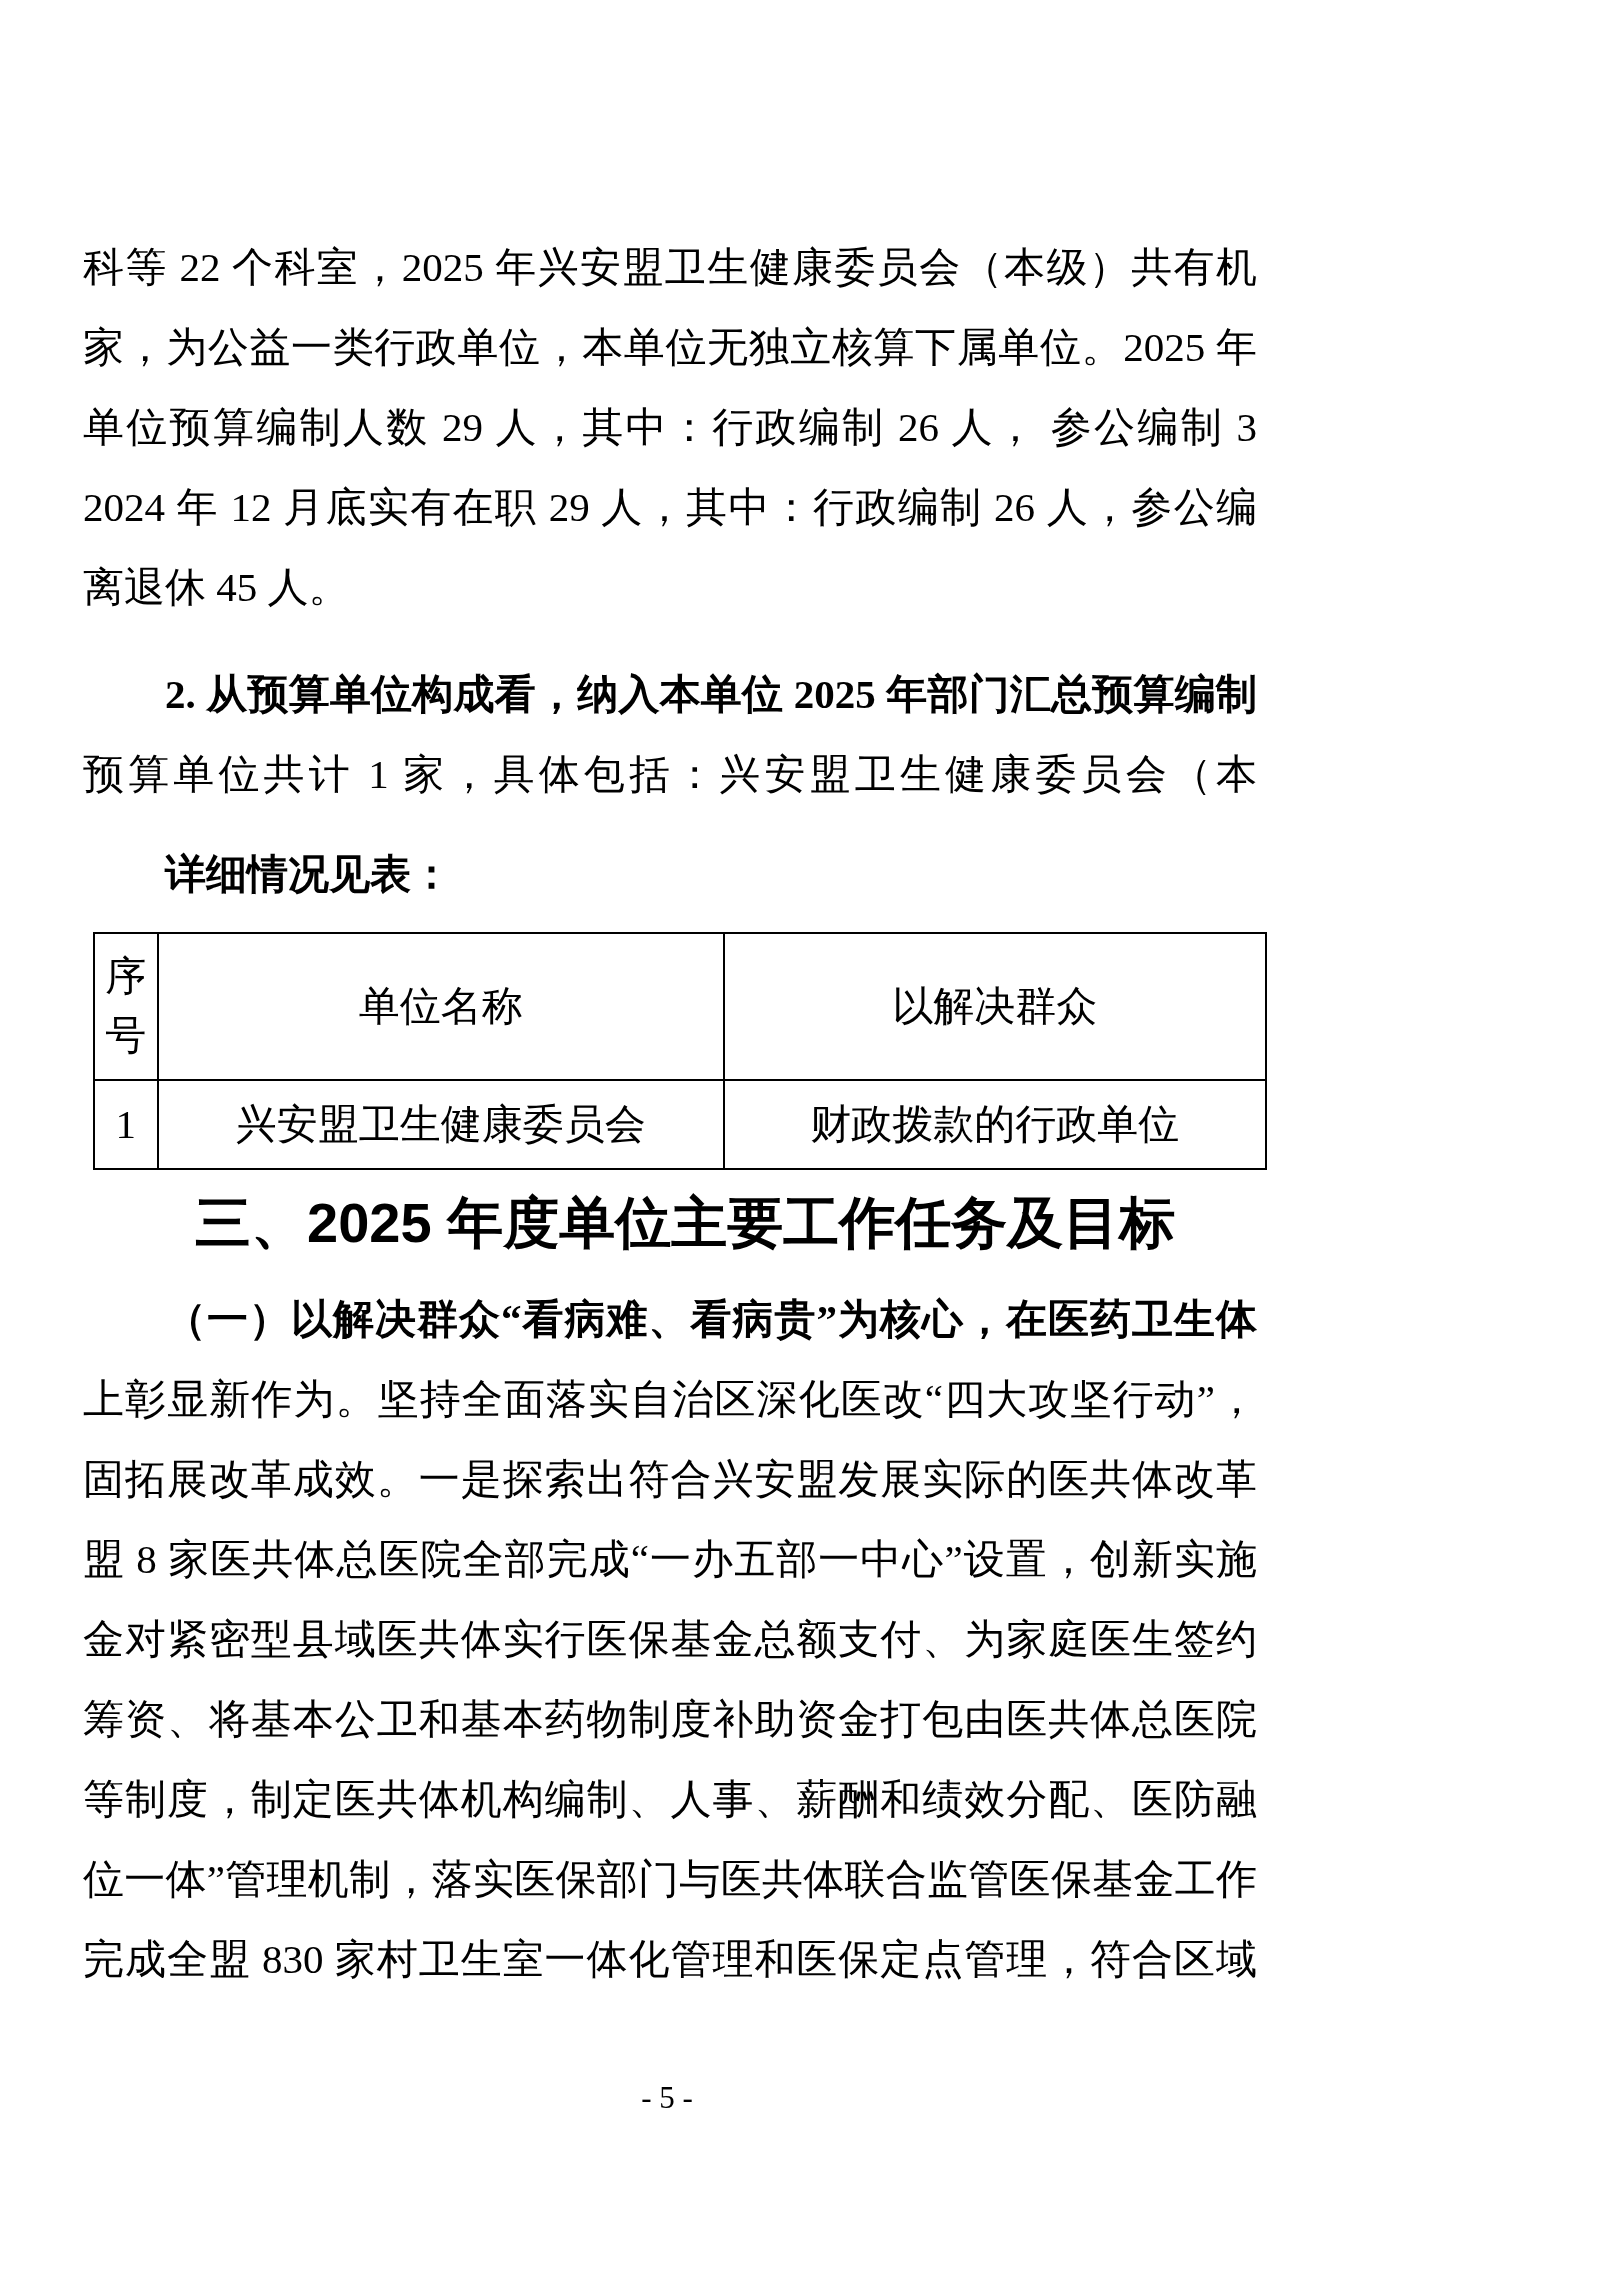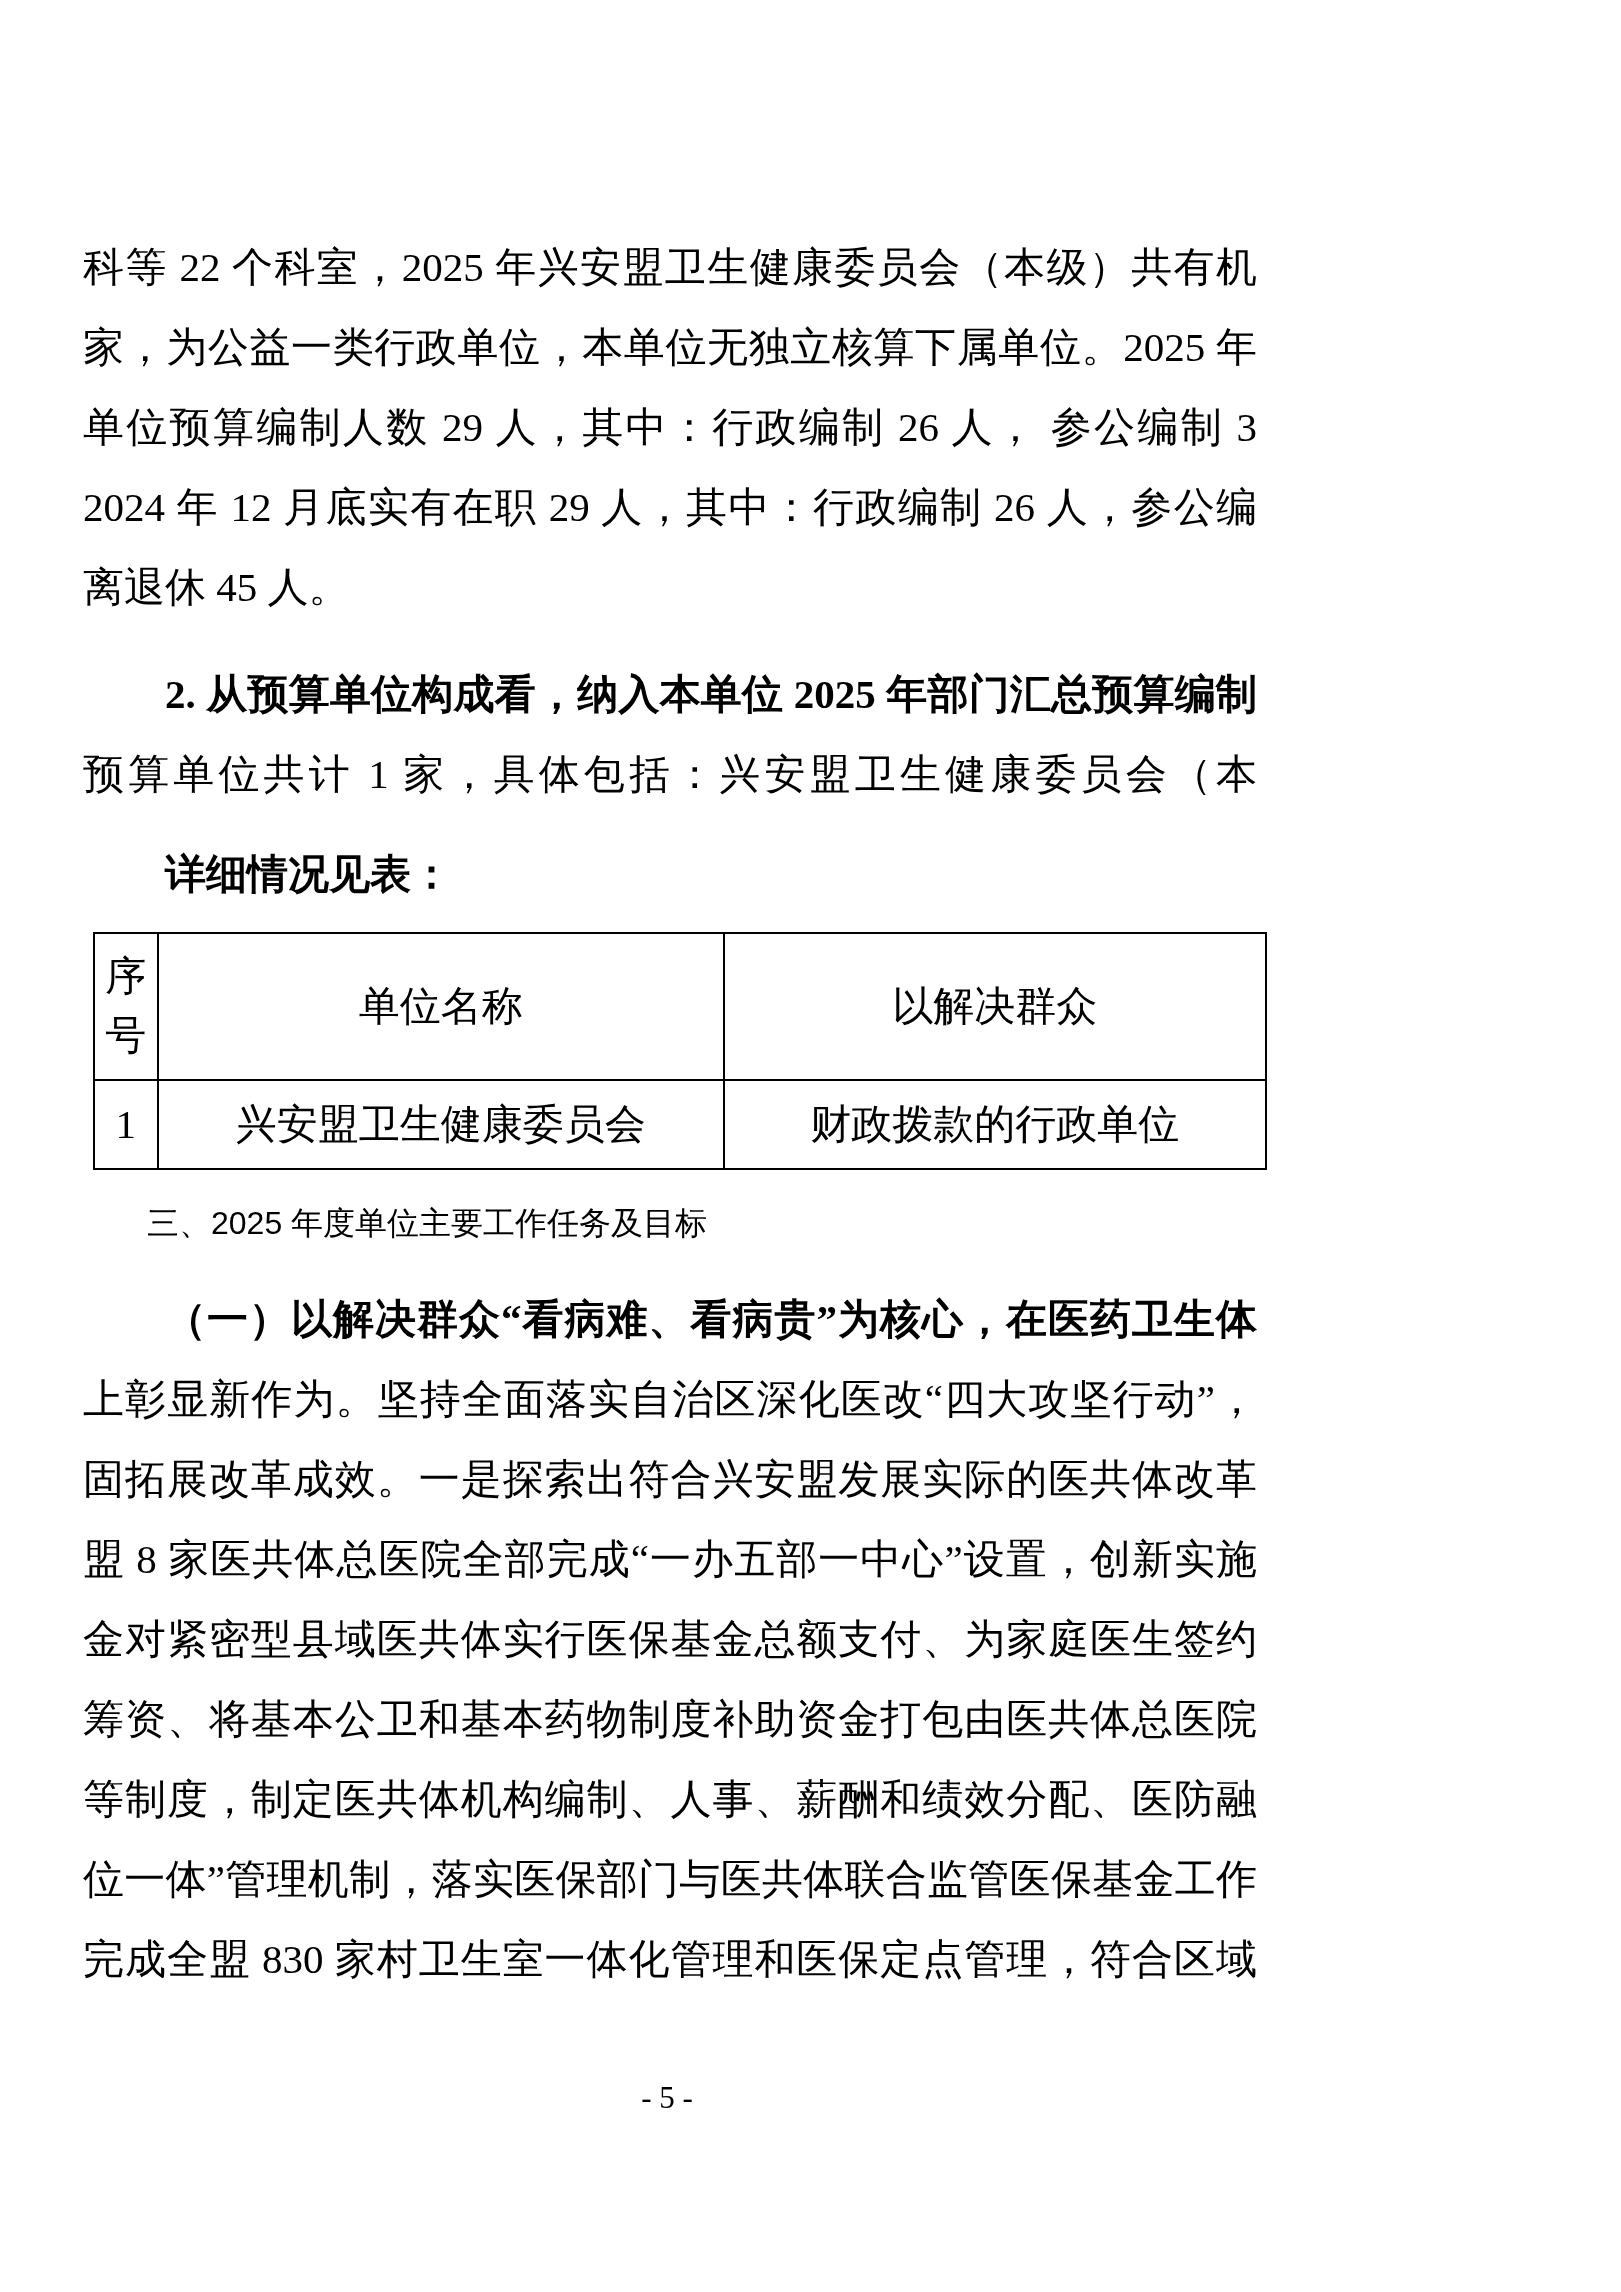--- a/index.html
+++ b/index.html
@@ -20,24 +20,24 @@
     text-align:justify;
     text-align-last:justify;
     overflow:hidden;
   }
   .line.no-just { text-align-last:left; }
   .indent { text-indent:2em;font-weight:bold; }
   .mt-b { margin-top:27.4px; }
   .mt-i { margin-top:19.6px; }
   .heading {
     margin-top:13.7px;
-    font-size:32px;
+    font-size:56px;
     line-height:80px;
     height:80px;
-    font-weight:normal;
+    font-weight:bold;
     text-indent:2em;
     font-family:"Liberation Sans","DejaVu Sans",sans-serif;
   }
   .mt-d { margin-top:15.7px; }
   table.units {
     margin-top:17.6px;
     margin-left:9.8px;
     width:1171px;
     border-collapse:collapse;
     table-layout:fixed;

